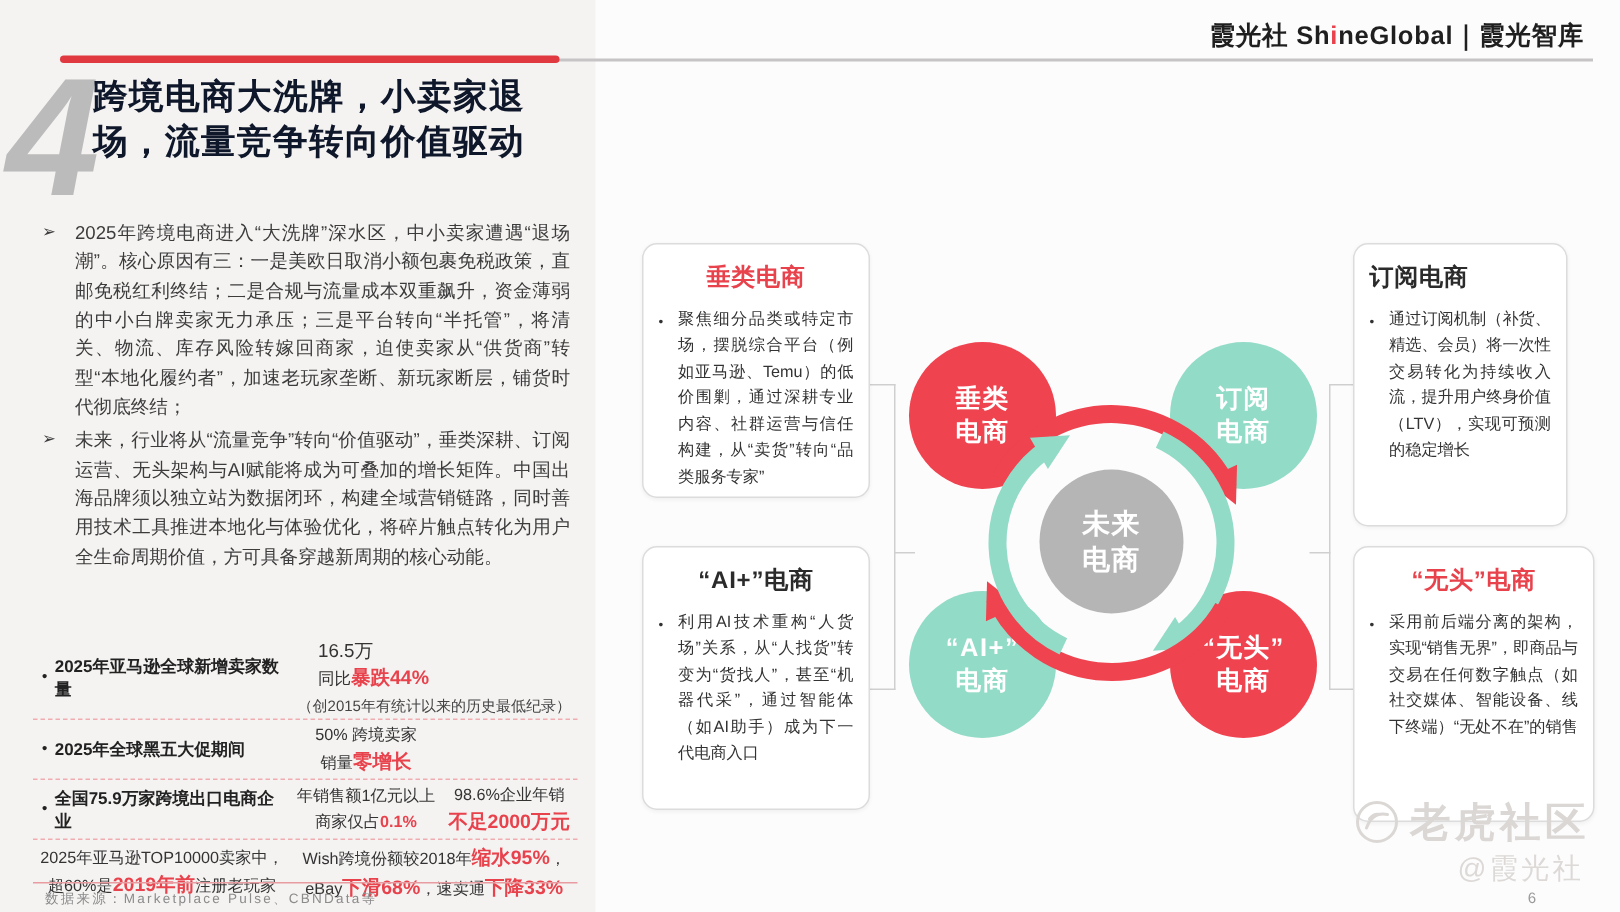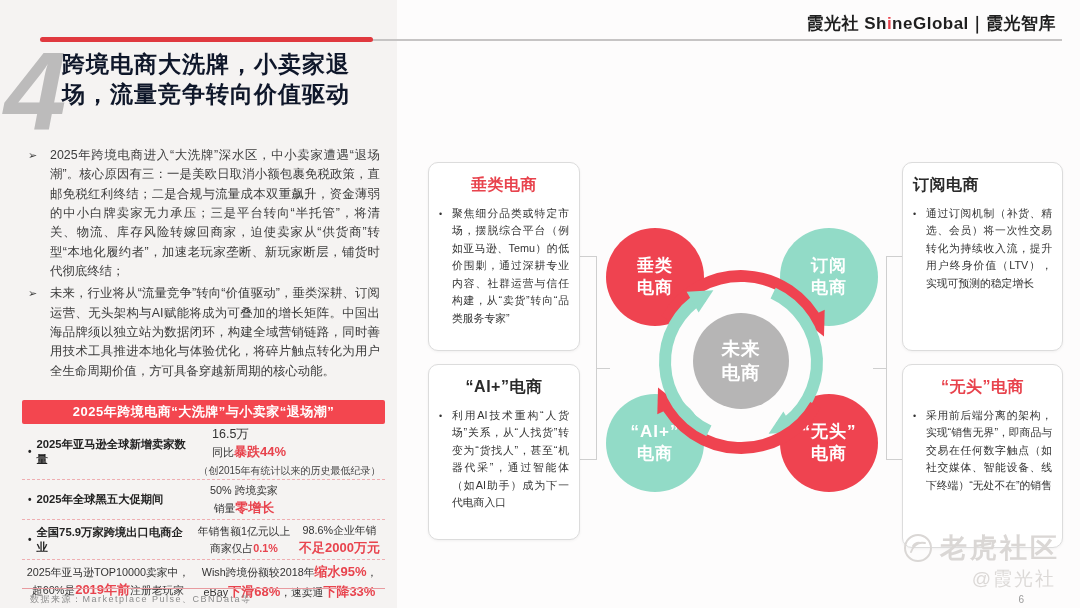--- a/index.html
+++ b/index.html
@@ -52,22 +52,22 @@
 
   
   .para-title { position:absolute; left:595px; top:131px; width:300px; text-align:center; font-size:17px; font-weight:bold; color:#111; letter-spacing:1.5px; }
   .box { position:absolute; background:#fff; border:1px solid #dcdcdc; border-radius:10px; padding:10px 10px 8px; box-shadow:0 1px 3px rgba(0,0,0,0.05); }
   .box h3 { font-size:16px; font-weight:bold; margin:2px 0 9px; color:#2b2b2b; letter-spacing:0.5px; }
   .box h3.red-t { color:#e8434d; }
   .box h3.ctr { text-align:center; }
   .box .bd { display:flex; gap:5px; font-size:10.8px; line-height:1.62; color:#333; }
   .box .bd .bdot { flex:0 0 8px; font-size:9px; padding-top:2px; }
   .box .bd .tx { text-align:justify; }
-  .box-tl { left:428px; top:162px; width:152px; height:189px; }
-  .box-tr { left:902px; top:162px; width:161px; height:189px; }
+  .box-tl { left:428px; top:162px; width:152px; height:170px; }
+  .box-tr { left:902px; top:162px; width:143px; height:189px; }
   .box-bl { left:428px; top:364px; width:152px; height:176px; }
   .box-br { left:902px; top:364px; width:161px; height:184px; }
 
   .cline { position:absolute; background:#cfcfcf; }
 
   .circ { position:absolute; border-radius:50%; display:flex; flex-direction:column; align-items:center; justify-content:center; color:#fff; font-weight:bold; font-size:17px; line-height:1.3; text-align:center; letter-spacing:1px; z-index:1; }
   .c-red { background:#ef4350; }
   .c-teal { background:#92dbc7; }
   .c-tl { left:606px; top:228px; width:98px; height:98px; }
   .c-tr { left:780px; top:228px; width:98px; height:98px; }
@@ -102,21 +102,20 @@
     <div class="bullet">
       <span class="mk">➢</span>
       <span class="tx">2025年跨境电商进入“大洗牌”深水区，中小卖家遭遇“退场潮”。核心原因有三：一是美欧日取消小额包裹免税政策，直邮免税红利终结；二是合规与流量成本双重飙升，资金薄弱的中小白牌卖家无力承压；三是平台转向“半托管”，将清关、物流、库存风险转嫁回商家，迫使卖家从“供货商”转型“本地化履约者”，加速老玩家垄断、新玩家断层，铺货时代彻底终结；</span>
     </div>
     <div class="bullet">
       <span class="mk">➢</span>
       <span class="tx">未来，行业将从“流量竞争”转向“价值驱动”，垂类深耕、订阅运营、无头架构与AI赋能将成为可叠加的增长矩阵。中国出海品牌须以独立站为数据闭环，构建全域营销链路，同时善用技术工具推进本地化与体验优化，将碎片触点转化为用户全生命周期价值，方可具备穿越新周期的核心动能。</span>
     </div>
   </div>
 
-  <div class="banner">2025年跨境电商“大洗牌”与小卖家“退场潮”</div>
   <div class="stats">
     <div class="srow r1">
       <div class="lbl">
           <span class="dot">•</span>
           <span>2025年亚马逊全球新增卖家数量</span>
         </div>
       <div class="r1-right">
         <div class="r1-top">
           <span class="val">16.5万</span>
           <span class="cmp"><span>同比</span><span class="red big">暴跌44%</span></span>

